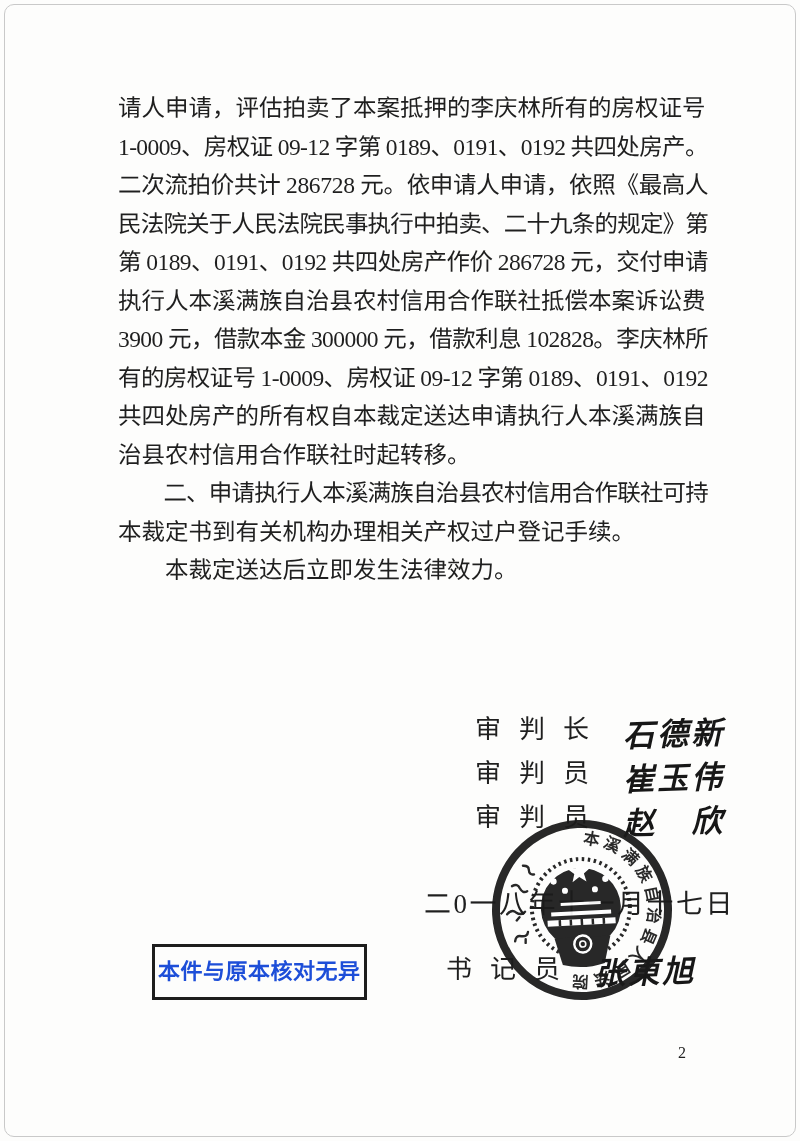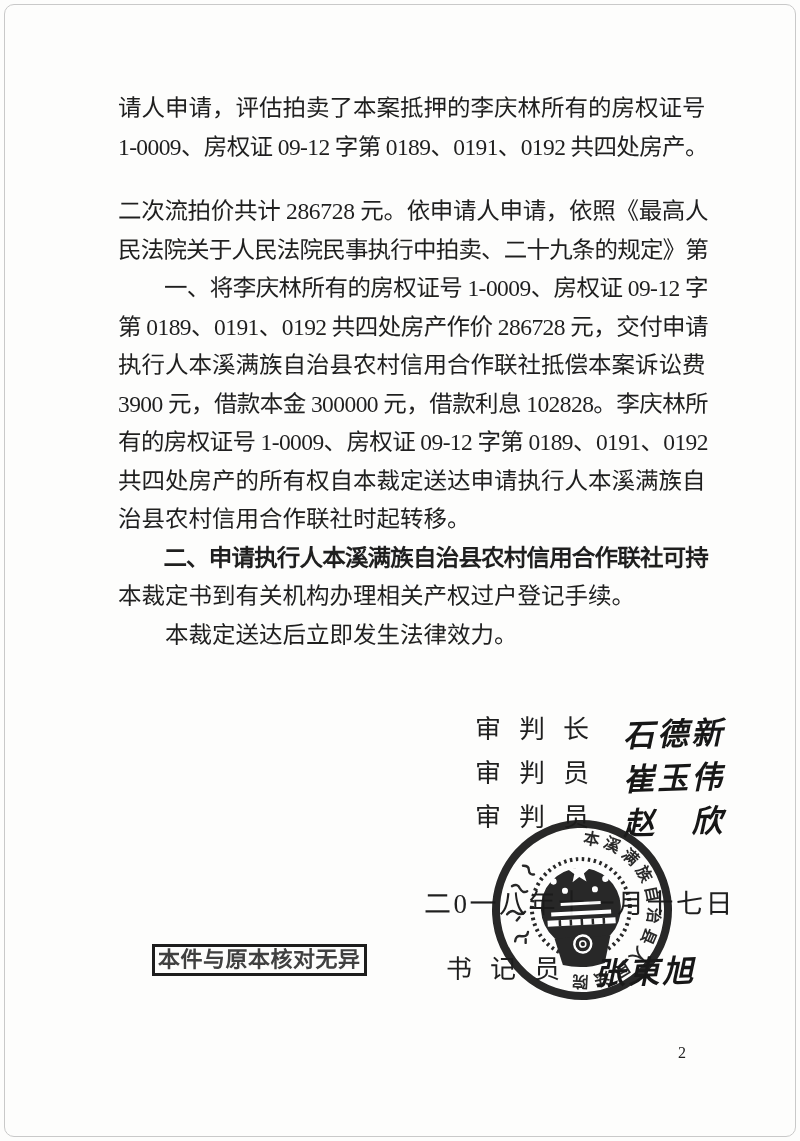--- a/index.html
+++ b/index.html
@@ -43,49 +43,48 @@
     font-size: 27px; letter-spacing: 2.5px; white-space: nowrap;
     z-index: 1;
   }
   .clerk-row { position: absolute; left: 446px; top: 952px; width: 300px; z-index: 2; }
   .clerk-row .sig-name { top: -5px; }
   
   .stamp-box {
     position: absolute; left: 152px; top: 944px;
     border: 3px solid #1d1d1d;
     font-size: 22px; font-weight: bold; line-height: 26px;
-    padding: 0 3px; letter-spacing: 0.5px; white-space: nowrap;
-    color: #404040; z-index: 3;
+    padding: 12px 3px; letter-spacing: 0.5px; white-space: nowrap;
+    color: #1d4ed8; z-index: 3;
   }
   
   .seal {
     position: absolute; left: 489px; top: 817px;
     transform: rotate(-3deg);
     z-index: 5; opacity: 0.94;
   }
   .page-num { position: absolute; left: 678px; top: 1044px; font-size: 16px; z-index: 1; }
 </style>
 </head>
 <body>
 
 <div class="page-frame"></div>
 
 <div class="body-text">
     <div class="line fill">请人申请，评估拍卖了本案抵押的李庆林所有的房权证号</div>
     <div class="line fill" style="letter-spacing: -0.609756px;">1-0009、房权证 09-12 字第 0189、0191、0192 共四处房产。</div>
-    <div class="line fill" style="letter-spacing: -0.3px; margin-top: 26px;">二次流拍价共计 286728 元。依申请人申请，依照《最高人</div>
+    <div class="line fill" style="letter-spacing: -0.3px;">二次流拍价共计 286728 元。依申请人申请，依照《最高人</div>
     <div class="line fill" style="letter-spacing: -0.807692px;">民法院关于人民法院民事执行中拍卖、二十九条的规定》第</div>
-    <div class="line fill" style="letter-spacing: -0.558824px;">　　一、将李庆林所有的房权证号 1-0009、房权证 09-12 字</div>
     <div class="line fill" style="letter-spacing: -0.552632px;">第 0189、0191、0192 共四处房产作价 286728 元，交付申请</div>
     <div class="line fill">执行人本溪满族自治县农村信用合作联社抵偿本案诉讼费</div>
     <div class="line fill" style="letter-spacing: -0.567568px;">3900 元，借款本金 300000 元，借款利息 102828。李庆林所</div>
     <div class="line fill" style="letter-spacing: -0.609756px;">有的房权证号 1-0009、房权证 09-12 字第 0189、0191、0192</div>
     <div class="line fill">共四处房产的所有权自本裁定送达申请执行人本溪满族自</div>
     <div class="line">治县农村信用合作联社时起转移。</div>
-    <div class="line fill" style="letter-spacing: -0.807692px; font-weight: bold;">　　二、申请执行人本溪满族自治县农村信用合作联社可持</div>
+    <div class="line fill" style="letter-spacing: -0.807692px;">　　二、申请执行人本溪满族自治县农村信用合作联社可持</div>
     <div class="line">本裁定书到有关机构办理相关产权过户登记手续。</div>
     <div class="line">　　本裁定送达后立即发生法律效力。</div>
   </div>
 
 <div class="sig-rows">
     <div class="sig-row"><span class="sig-label">审判长</span><span class="sig-name hand">石德新</span></div>
     <div class="sig-row"><span class="sig-label">审判员</span><span class="sig-name hand">崔玉伟</span></div>
     <div class="sig-row"><span class="sig-label">审判员</span><span class="sig-name hand">赵　欣</span></div>
   </div>
 

